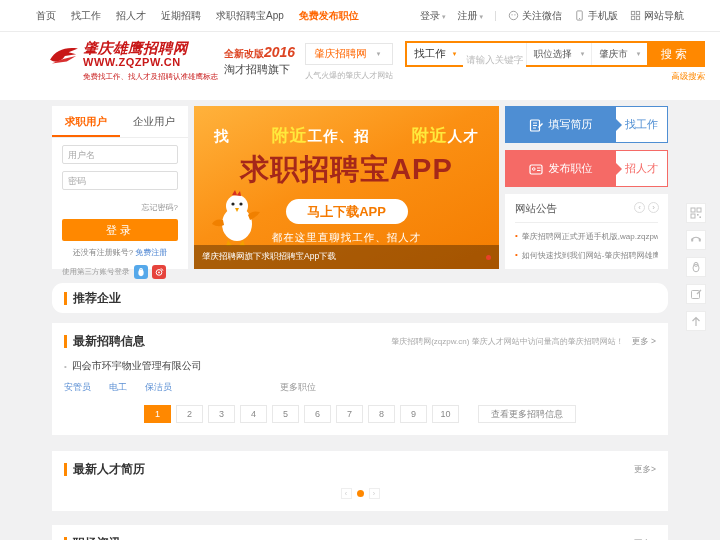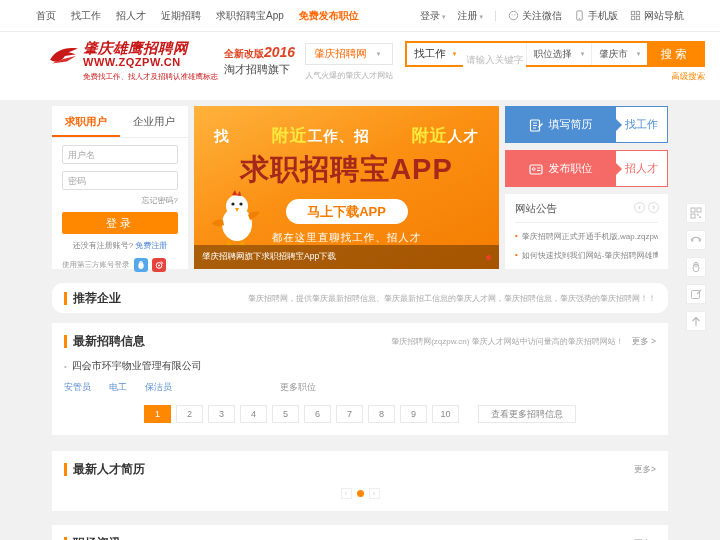--- a/index.html
+++ b/index.html
@@ -52,21 +52,21 @@
   
   .main { width:616px; margin:6px auto 0; display:flex; gap:6px; height:163px; }
 
   .login-panel { width:136px; background:#fff; padding:0 10px 6px; }
   .tabs { display:flex; border-bottom:1px solid #eee; margin:0 -10px; }
   .tab { flex:1; text-align:center; font-size:10.5px; color:#555; padding:9px 0 6px; }
   .tab.active { color:#f60; font-weight:bold; border-bottom:2px solid #f60; }
   .login-panel input { width:100%; border:1px solid #ddd; border-radius:2px; height:19px;
     font-size:9px; padding:0 5px; margin-top:7px; color:#333; font-family:inherit; outline:none; }
   .login-panel input::placeholder { color:#aaa; }
-  .forgot { text-align:right; font-size:8px; color:#999; margin-top:5px; }
+  .forgot { text-align:right; font-size:8px; color:#999; margin-top:12px; }
   .login-btn { width:100%; height:22px; background:#f80; border:none; border-radius:2px;
     color:#fff; font-size:11px; letter-spacing:3px; margin-top:6px; font-family:inherit; }
   .register-row { font-size:8px; color:#888; text-align:center; margin-top:6px; white-space:nowrap; }
   .free-reg { color:#4f86d2; }
   .third-row { display:flex; align-items:center; gap:4px; font-size:7.5px; color:#999; margin-top:7px; white-space:nowrap; }
   .sns { width:14px; height:14px; border-radius:3px; color:#fff; display:flex; align-items:center; justify-content:center; }
   .sns svg { width:10px; height:10px; }
   .qq { background:#55a8ea; } .weibo { background:#e6433c; }
 
   
@@ -370,21 +370,20 @@
         <path d="M6 11 V3 M2.5 6 L6 2.5 L9.5 6" fill="none" stroke="#bbb" stroke-width="1.2"></path>
       </svg>
   </div>
 </div>
 
 <div class="companies-bar">
   <div class="sec-title">
     <span class="orange-bar"></span>
     <span>推荐企业</span>
   </div>
-  <div class="sec-desc">肇庆招聘网，提供肇庆最新招聘信息、肇庆最新招工信息的肇庆人才网，肇庆招聘信息，肇庆强势的肇庆招聘网！！</div>
 </div>
 
 <div class="jobs-block">
   <div class="sec-head">
     <div class="sec-title">
       <span class="orange-bar"></span>
       <span>最新招聘信息</span>
     </div>
     <div class="sec-desc">肇庆招聘网(zqzpw.cn) 肇庆人才网站中访问量高的肇庆招聘网站！</div>
     <div class="more-link clickable">更多 &gt;</div>

